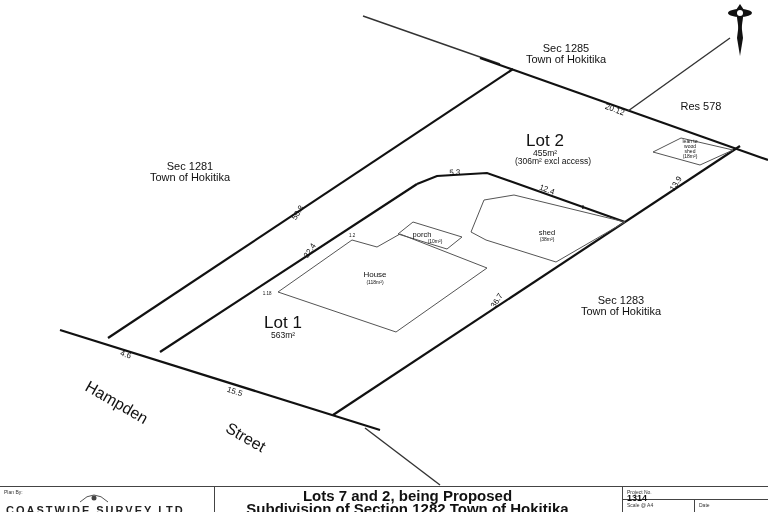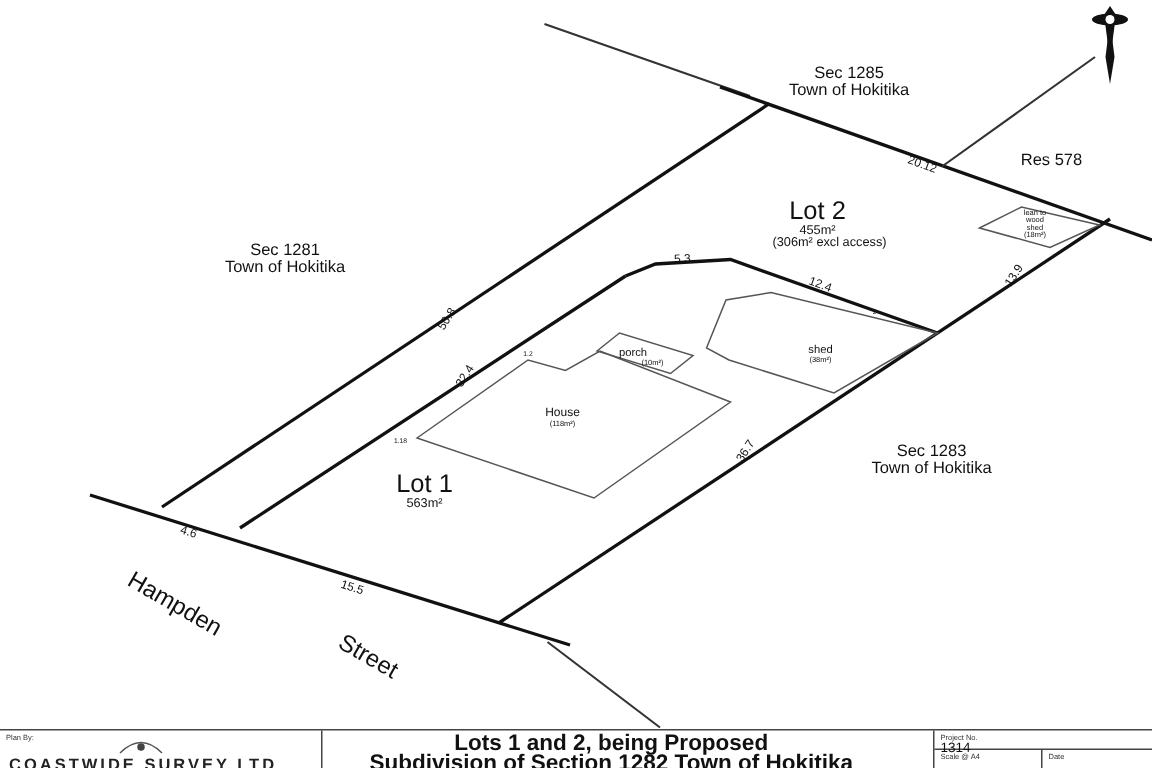--- a/index.html
+++ b/index.html
@@ -91,26 +91,26 @@
 <div id="title-block">
   <div class="tb-cell" style="left:0; width:215px;">
     <span class="tb-small">Plan By:</span>
     <svg style="position:absolute; left:76px; top:3px;" width="36" height="14" viewBox="0 0 36 14">
       <path d="M4 12 Q18 -2 32 12" stroke="#555" stroke-width="1" fill="none"></path>
       <circle cx="18" cy="8" r="2.5" fill="#444"></circle>
     </svg>
     <span style="position:absolute; left:6px; top:17px; font-size:11px; font-weight:bold; letter-spacing:2px; white-space:nowrap; color:#222;">COASTWIDE SURVEY LTD</span>
   </div>
   <div class="tb-cell" style="left:193px; width:430px;">
-    <div class="tb-title" style="top:2px;">Lots 1 and 2, being Proposed</div>
+    <div class="tb-title" style="top:2px;">Lots 7 and 2, being Proposed</div>
     <div class="tb-title" style="top:15px;">Subdivision of Section 1282 Town of Hokitika</div>
   </div>
   <div class="tb-cell" style="left:623px; width:145px; border-right:none; border-bottom:1px solid #444; height:13px;">
     <span class="tb-small">Project No.</span>
-    <span style="position:absolute; left:4px; top:6px; font-size:9px; font-weight:normal;">1314</span>
+    <span style="position:absolute; left:4px; top:6px; font-size:9px; font-weight:bold;">1314</span>
   </div>
   <div class="tb-cell" style="left:623px; top:13px; width:72px; height:13px;">
     <span class="tb-small">Scale @ A4</span>
   </div>
   <div class="tb-cell" style="left:695px; top:13px; width:73px; height:13px; border-right:none;">
     <span class="tb-small">Date</span>
   </div>
 </div>
 
 </body></html>

